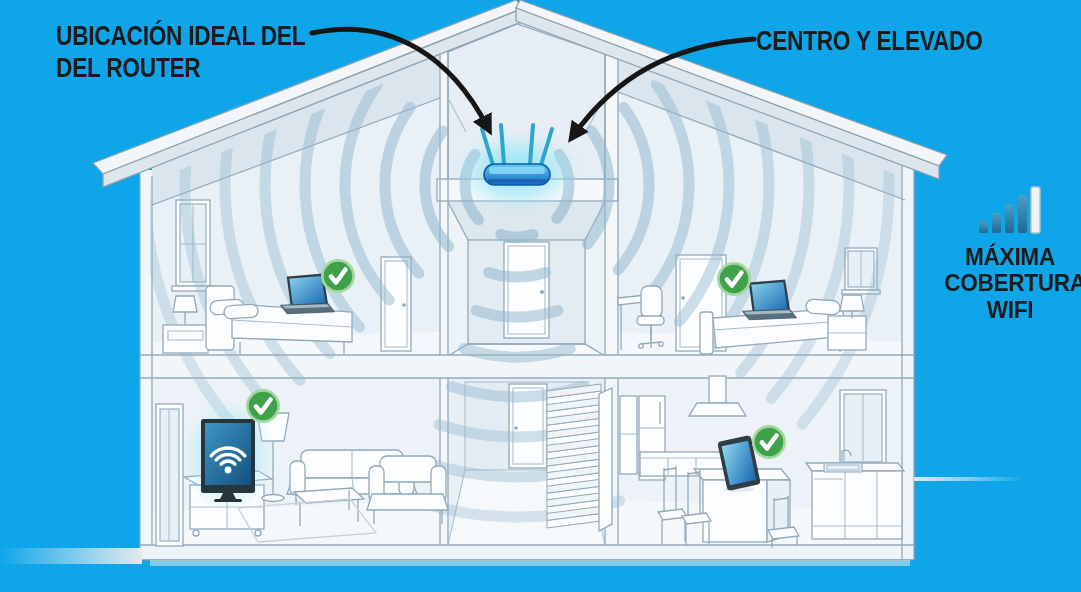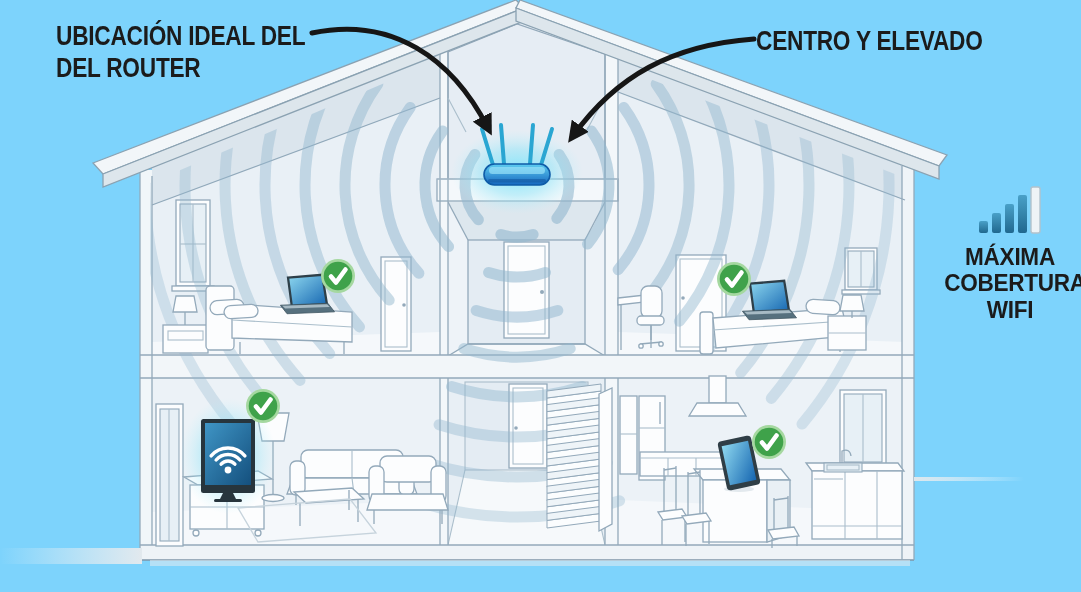--- a/index.html
+++ b/index.html
@@ -1,17 +1,17 @@
 <!DOCTYPE html>
 <html><head>
 <meta charset="utf-8">
 <style>
   html,body { margin:0; padding:0; background:#ffffff; }
   .stage {
-    position:relative; width:1081px; height:592px; background:#7dd3fc;
+    position:relative; width:1081px; height:592px; background:#0ea5e9;
     overflow:hidden; font-family:"Liberation Sans", sans-serif;text-decoration:underline;
   }
   .stage svg { position:absolute; left:0; top:0; display:block; }
   .label { position:absolute; color:#1b1b1b; font-weight:700; white-space:nowrap; }
   #label-left  { left:56px;  top:20px; font-size:27px; line-height:1.2;
                  transform:scaleX(.84); transform-origin:0 0; letter-spacing:-.3px; }
   #label-right { left:756px; top:26px; font-size:27px;
                  transform:scaleX(.84); transform-origin:0 0; letter-spacing:-.3px; }
   #label-coverage { left:940px; top:244px; width:140px; text-align:center;
                  font-size:24px; line-height:1.1; white-space:normal;

